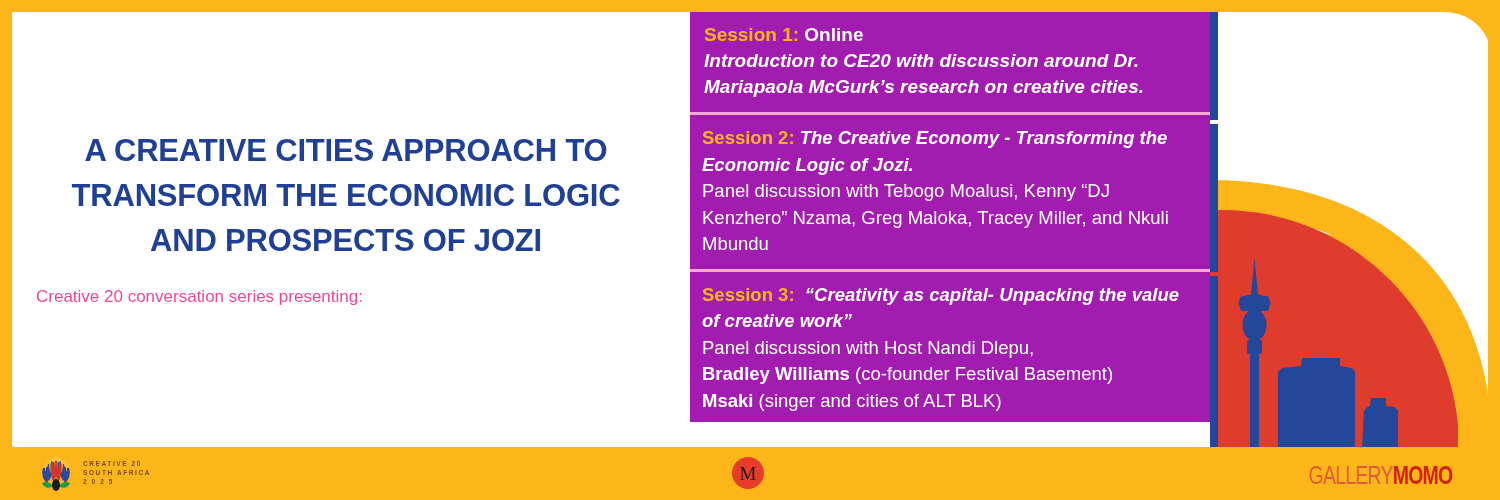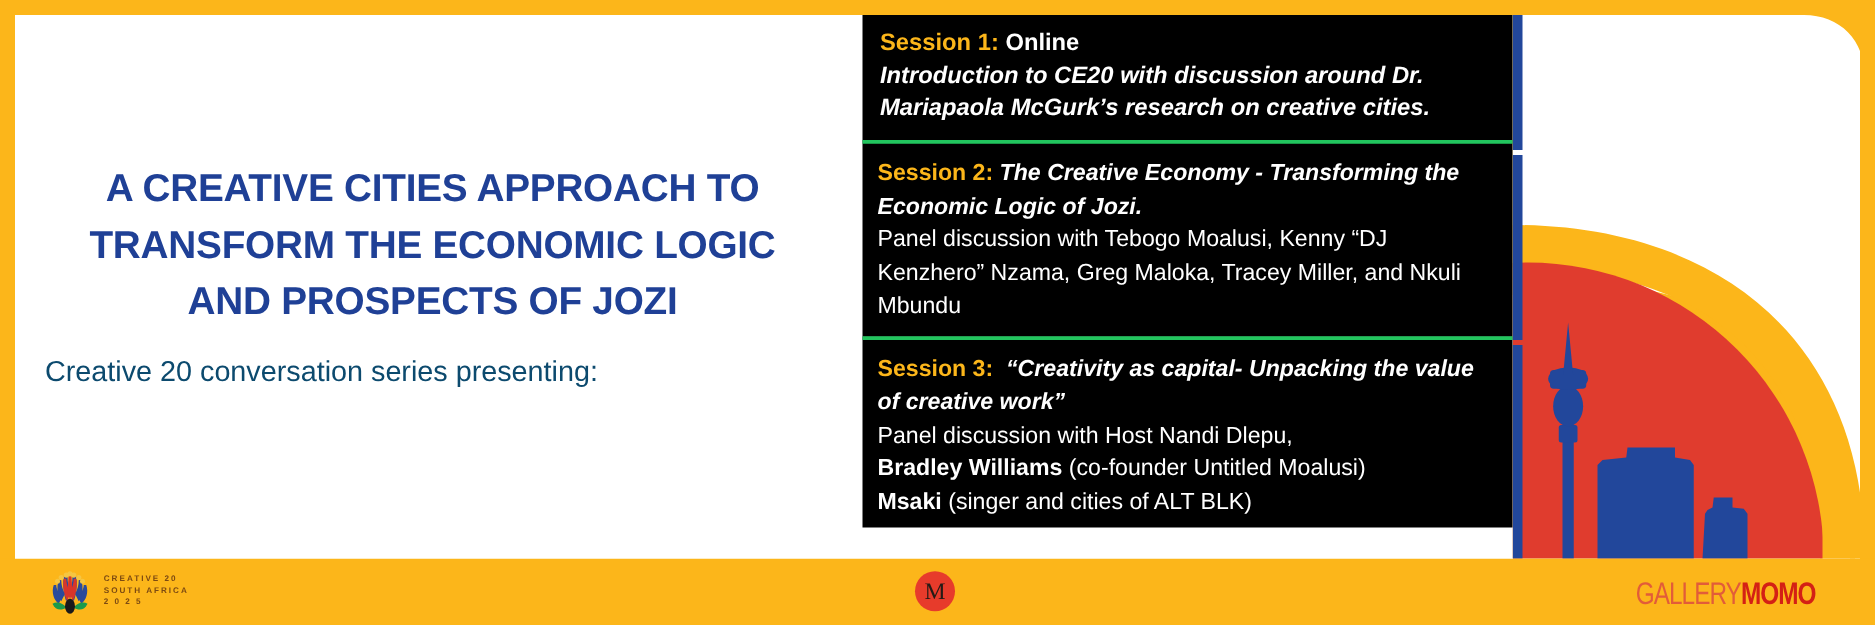--- a/index.html
+++ b/index.html
@@ -66,42 +66,42 @@
     font-size: 31px;
     line-height: 45px;
     letter-spacing: -0.2px;
     color: #1F4096;
     margin: 0;
     text-transform: uppercase;
     text-align: center;
   }
   .poster-subtitle {
     font-family: "Liberation Sans", sans-serif;
-    font-size: 23px;
+    font-size: 17px;
     line-height: 24px;
-    color: #0c4a6e;
+    color: #ec4899;
     margin: 22px 0 0 0;
     font-weight: normal;
   }
 
   
   .sessions {
     position: absolute;
     left: 690px;
     top: 8px;
     width: 520px;
     z-index: 25;
   }
   .session {
-    background: #000000;
+    background: #a21caf;
     color: #ffffff;
     box-sizing: border-box;
   }
   .session + .session {
-    border-top: 3px solid #22c55e;
+    border-top: 3px solid #f9a8d4;
   }
   .s1 { padding: 14px 14px 12px 14px; }
   .s2 { padding: 10px 14px 11px 12px; }
   .s3 { padding: 10px 14px 8px 12px; }
 
   .s-line {
     font-family: "Liberation Sans", sans-serif;
     font-size: 18.5px;
     line-height: 26.5px;
     margin: 0;
@@ -272,21 +272,21 @@
     </div>
 
     <div class="session s2">
       <p class="s-line s2-head"><span class="lbl">Session 2:</span><span>&nbsp;</span><span class="bi">The Creative Economy - Transforming the Economic Logic of Jozi.</span></p>
       <p class="s-line s-body">Panel discussion with Tebogo Moalusi, Kenny “DJ Kenzhero” Nzama, Greg Maloka, Tracey Miller, and Nkuli Mbundu</p>
     </div>
 
     <div class="session s3">
       <p class="s-line s3-head"><span class="lbl">Session 3:</span><span>&nbsp;&nbsp;</span><span class="bi">“Creativity as capital- Unpacking the value of creative work”</span></p>
       <p class="s-line s-body">Panel discussion with Host Nandi Dlepu,</p>
-      <p class="s-line s-body"><span class="b">Bradley Williams</span><span class="plain"> (co-founder Untitled Moalusi)</span></p>
+      <p class="s-line s-body"><span class="b">Bradley Williams</span><span class="plain"> (co-founder Festival Basement)</span></p>
       <p class="s-line s-body"><span class="b">Msaki</span><span class="plain"> (singer and cities of ALT BLK)</span></p>
     </div>
   </div>
 
   <div class="frame-top"></div>
   <div class="frame-left"></div>
   <div class="frame-right"></div>
   <div class="frame-bottom"></div>
 
   <div class="logo-c20">

